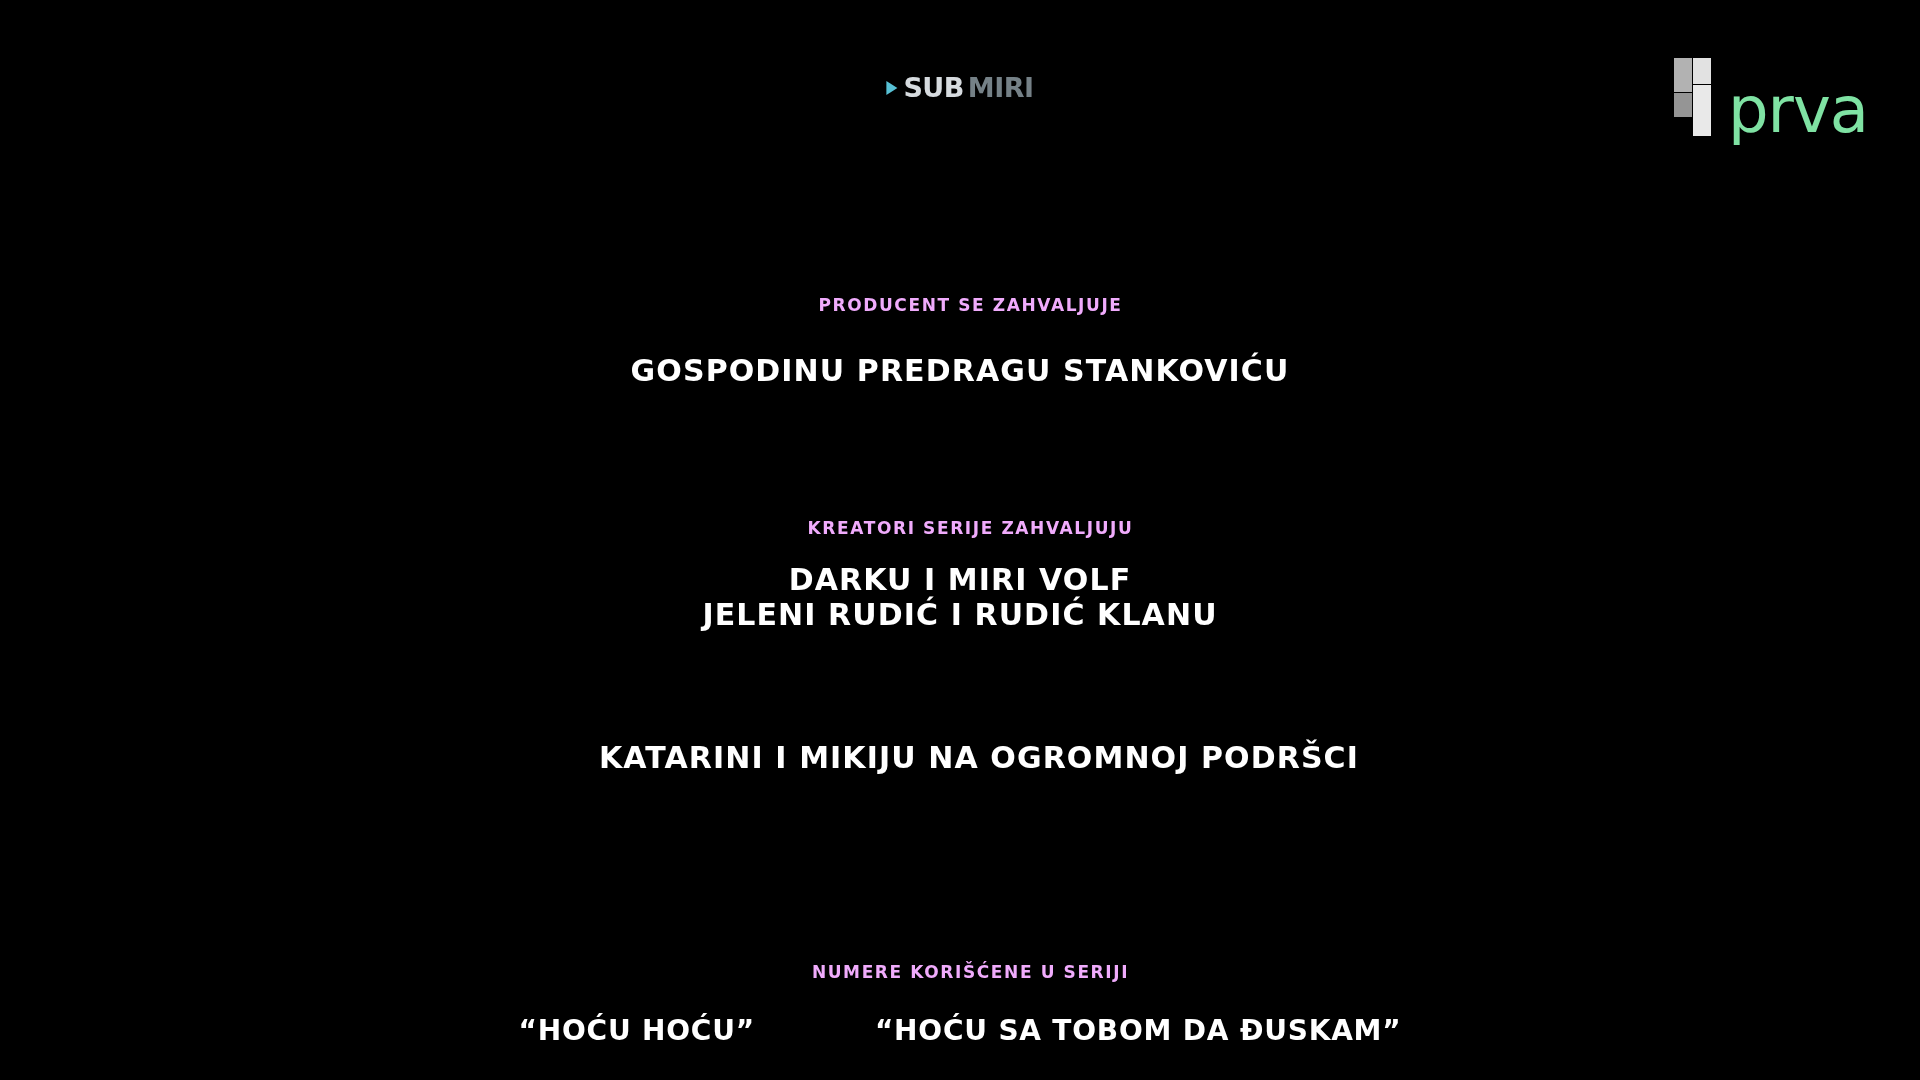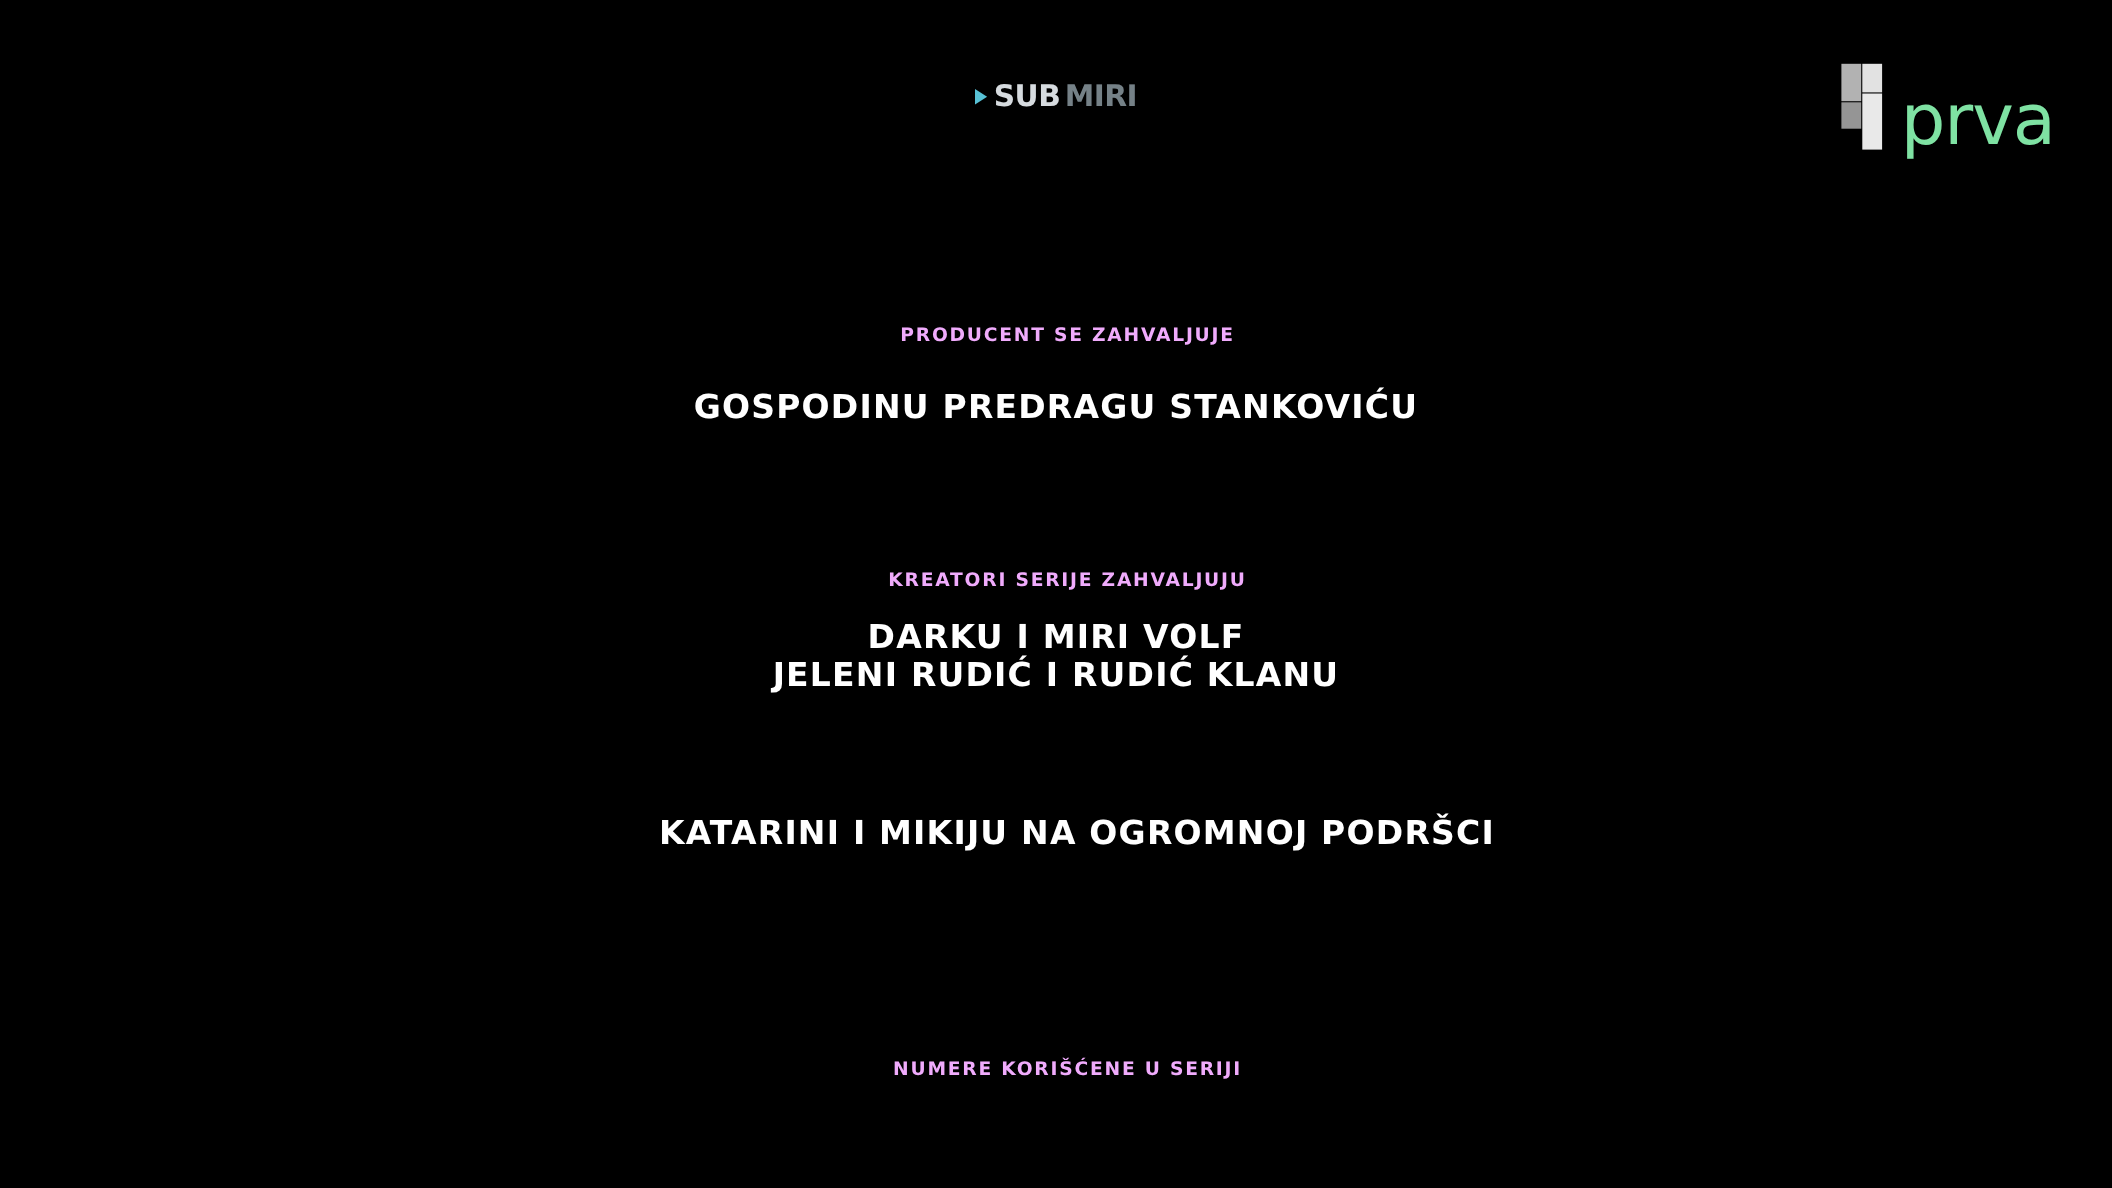--- a/index.html
+++ b/index.html
@@ -167,16 +167,20 @@
       <div class="credit-name" style="margin-top:24px;">DARKU I MIRI VOLF</div>
       <div class="credit-name">JELENI RUDIĆ I RUDIĆ KLANU</div>
     </div>
 
     <div class="credit-block" style="position:absolute; left:0; top:716px;">
       <div class="credit-name" style="margin-top:24px;margin-left:38px;">KATARINI I MIKIJU NA OGROMNOJ PODRŠCI</div>
     </div>
 
     <div class="credit-block" style="position:absolute; left:0; top:962px;">
       <div class="credit-heading">NUMERE KORIŠĆENE U SERIJI</div>
+      <div class="songs-row" style="margin-top:32px;">
+        <div class="song-title">“HOĆU HOĆU”</div>
+        <div class="song-title">“HOĆU SA TOBOM DA ĐUSKAM”</div>
+      </div>
     </div>
 
   </div>
 </div>
 
 </body></html>

